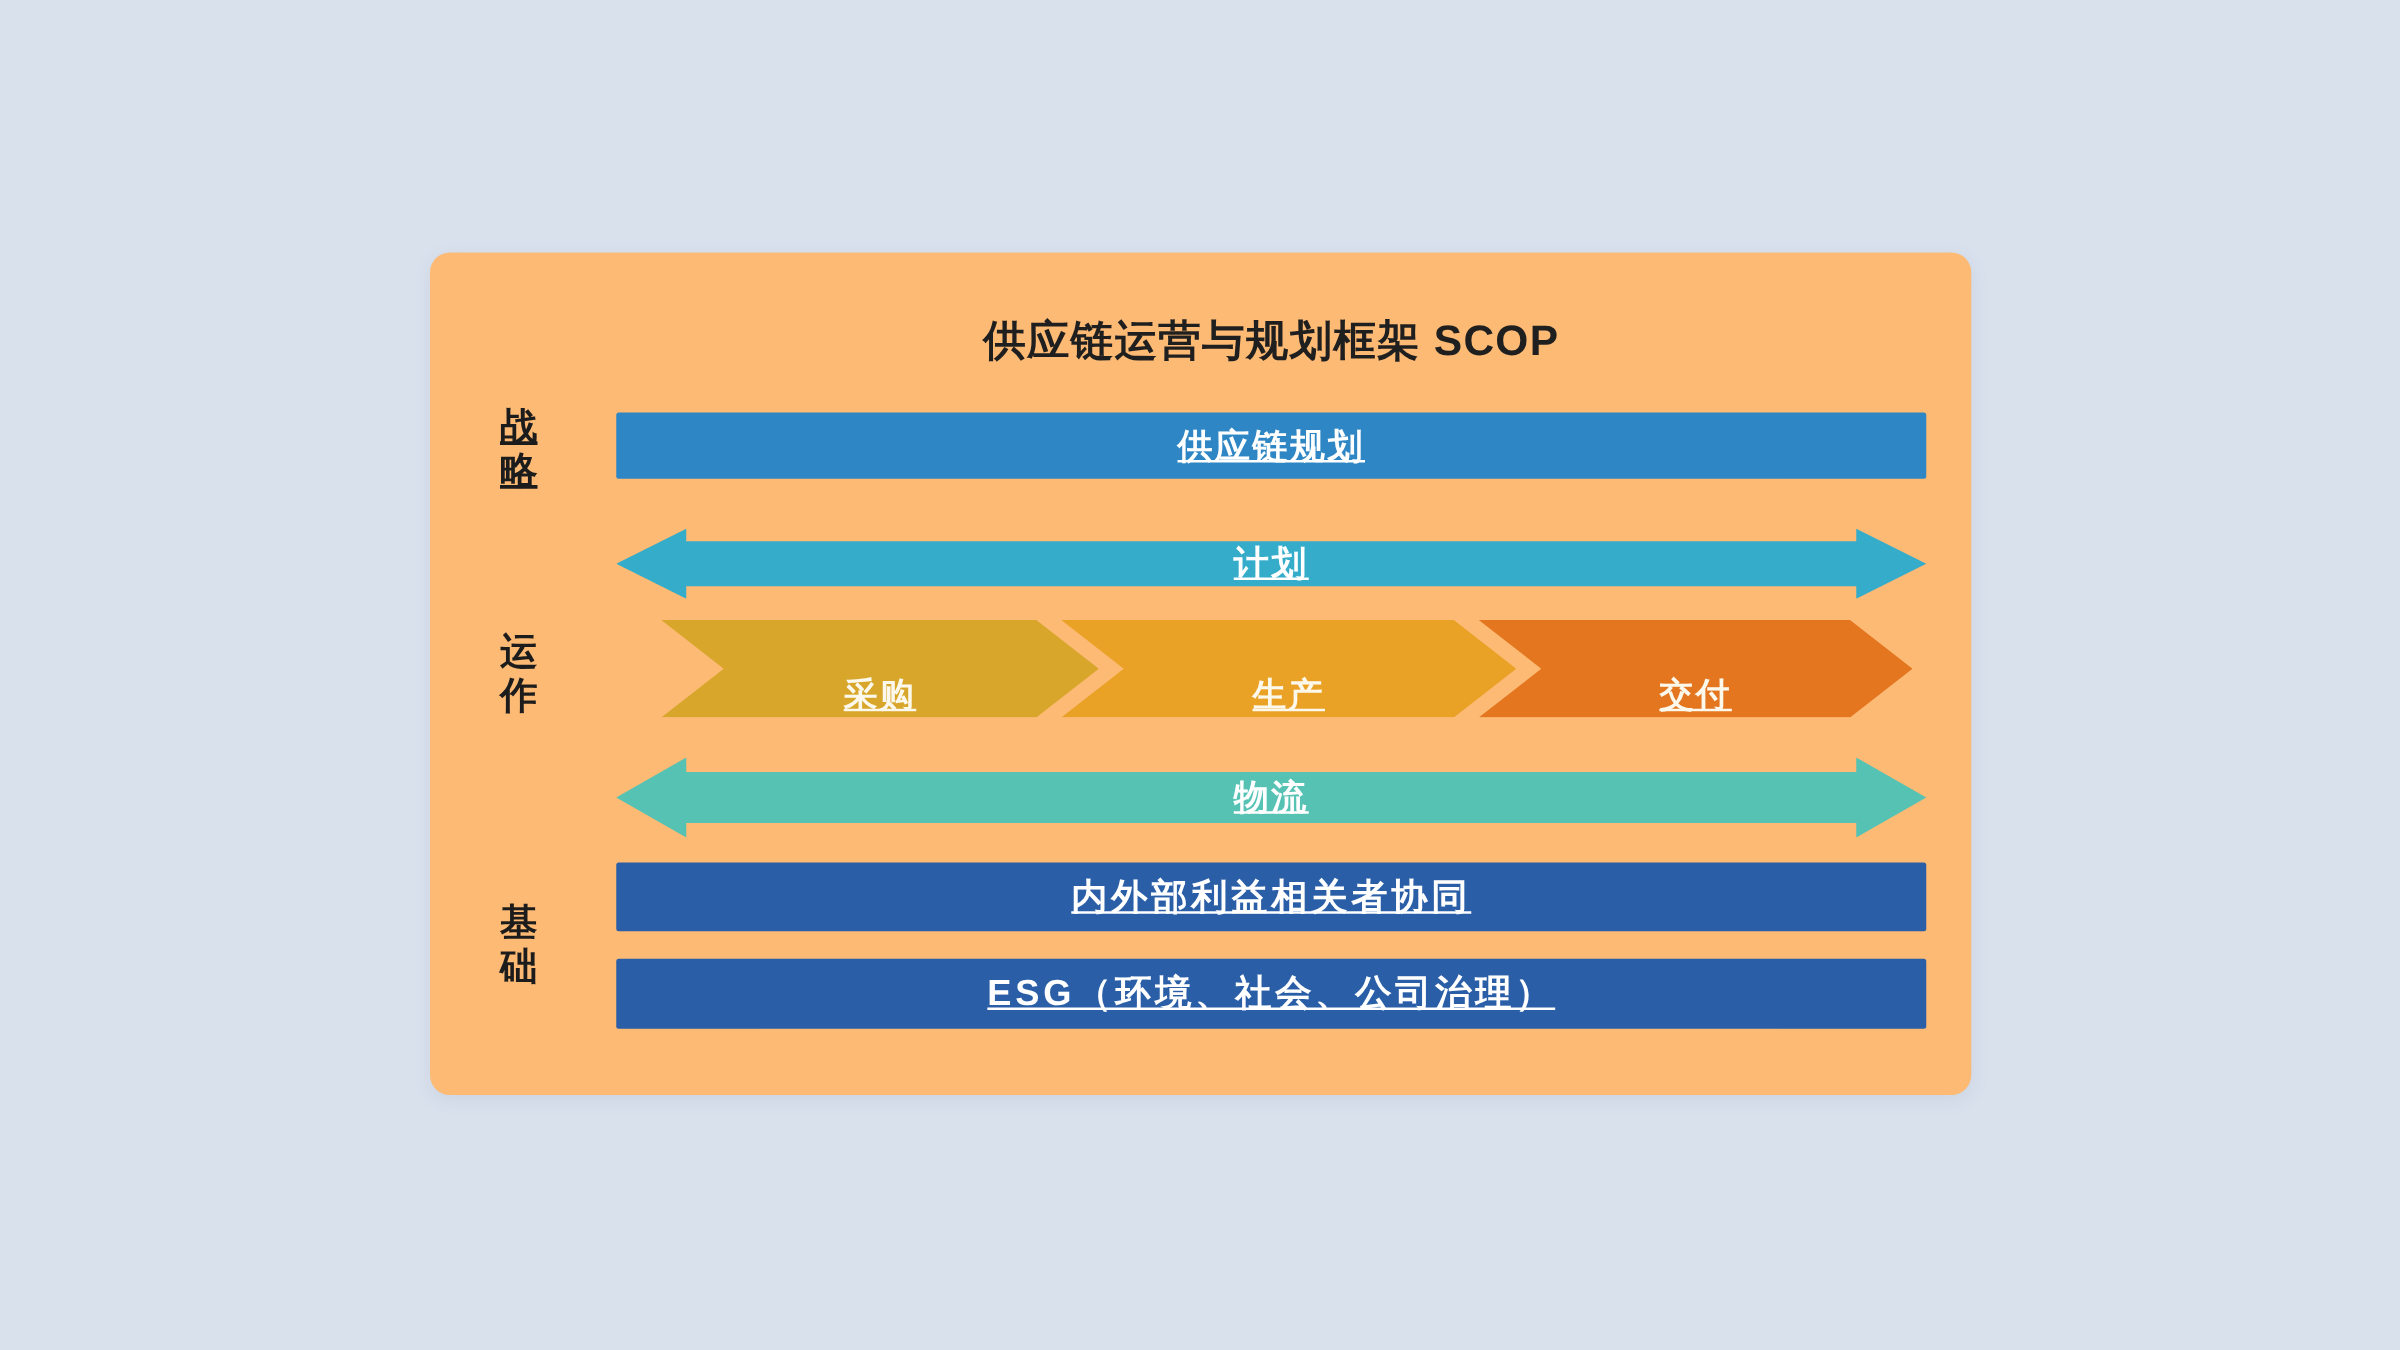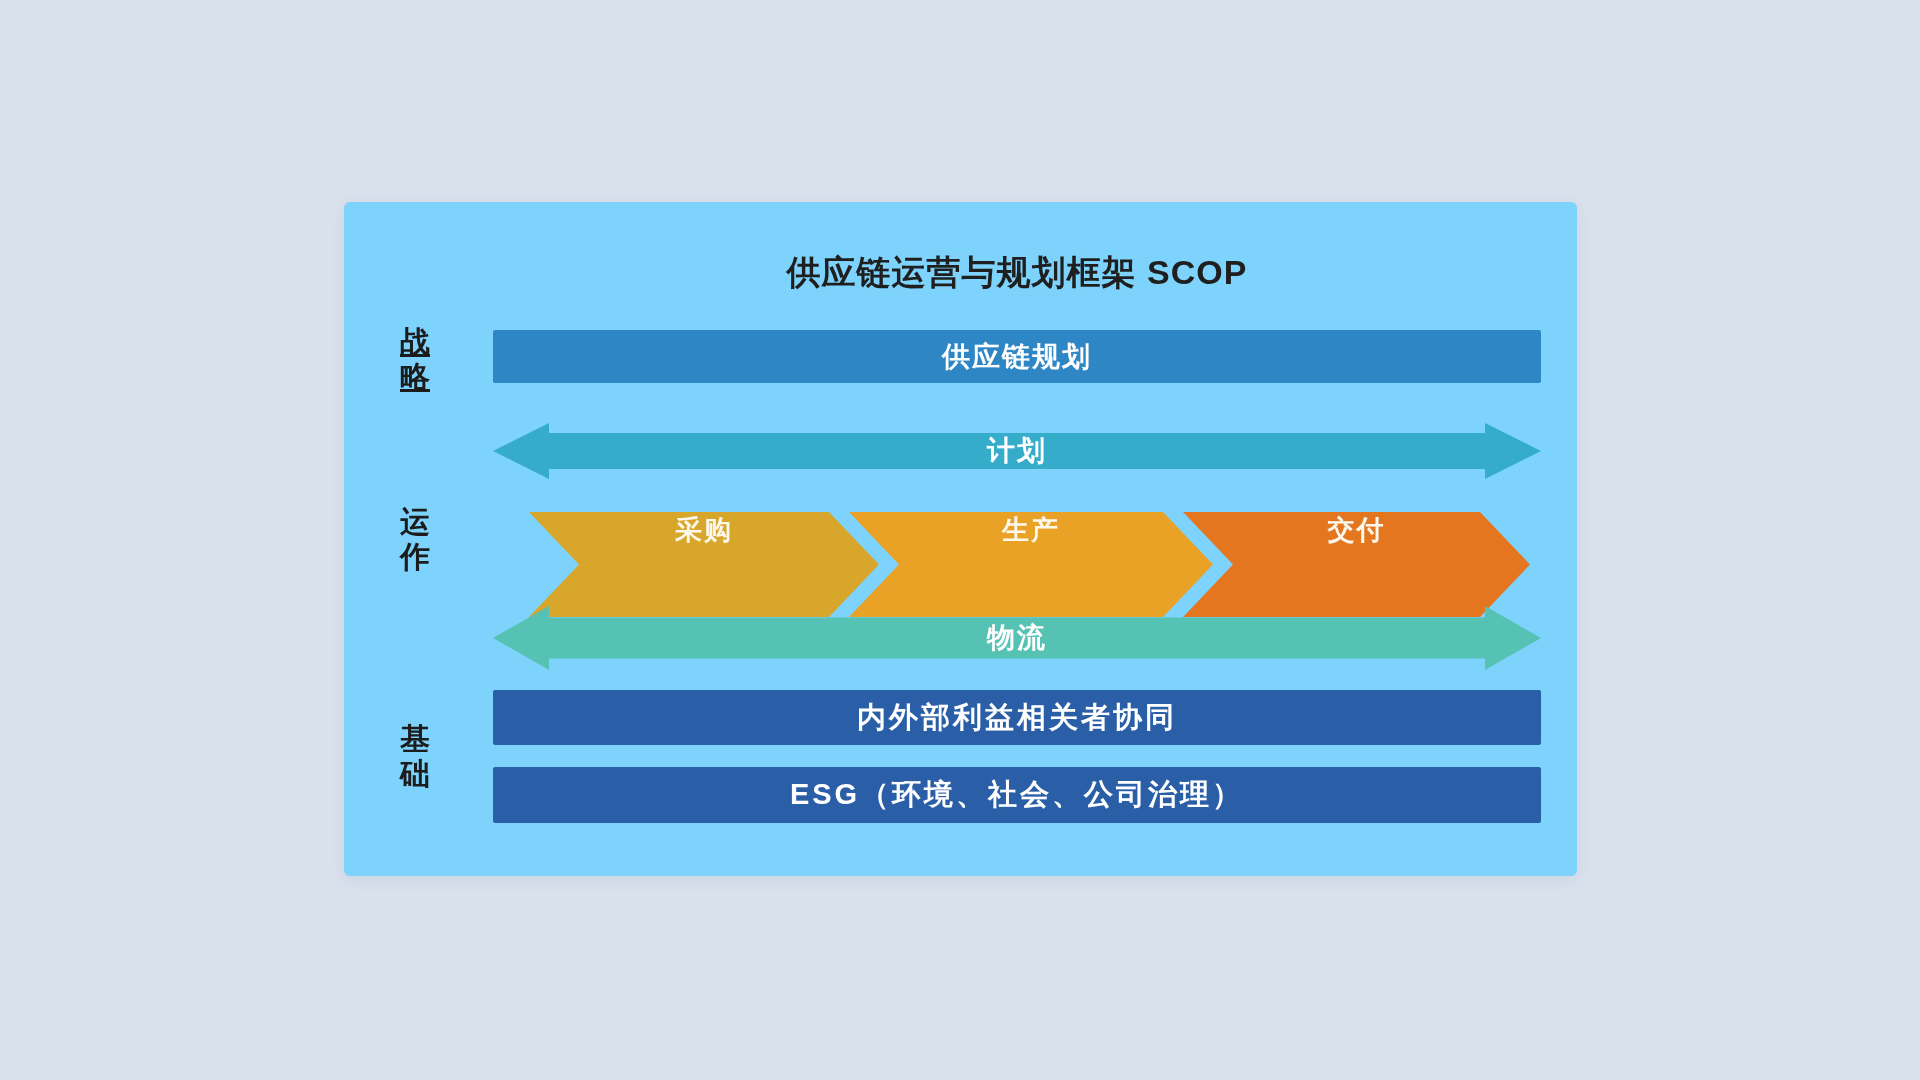--- a/index.html
+++ b/index.html
@@ -16,22 +16,22 @@
     width: 1920px;
     height: 1080px;
     background: #d9e1ed;
   }
   .card {
     position: absolute;
     left: 344px;
     top: 202px;
     width: 1233px;
     height: 674px;
-    background: #7dd3fc;
-    border-radius: 6px;
+    background: #fdba74;
+    border-radius: 16px;
     box-shadow: 0 4px 14px rgba(90,110,140,0.10);
   }
   .diagram-title {
     position: absolute;
     left: 149px;
     top: 48px;
     width: 1048px;
     text-align: center;
     font-size: 34px;
     font-weight: bold;
@@ -68,20 +68,21 @@
     width: 1048px;
     display: flex;
     align-items: center;
     justify-content: center;
     color: #ffffff;
   }
   .band-text {
     font-size: 28px;
     font-weight: bold;
     letter-spacing: 2px;
+    text-decoration: underline;
   }
   .planning-bar {
     top: 128px;
     height: 53px;
     background: #2e86c4;
     border-radius: 2px;
   }
   .double-arrow {
     clip-path: polygon(
       0 50%, 56px 0, 56px 18%,
@@ -103,24 +104,24 @@
   }
   .chevron-row {
     position: absolute;
     top: 294px;
     left: 0;
     width: 1048px;
     height: 89px;
   }
   .chevron {
     position: absolute;
-    top: 16px;
-    height: 105px;
+    top: 0;
+    height: 78px;
     display: flex;
-    align-items: flex-start;
+    align-items: flex-end;
     justify-content: center;
     clip-path: polygon(0 0, calc(100% - 50px) 0, 100% 50%,
                        calc(100% - 50px) 100%, 0 100%, 50px 50%);
     color: #fcf8ec;
   }
   .chevron .band-text { font-size: 27px; }
   .chev-procurement { left: 36px;  width: 350px; background: #d7a62a; }
   .chev-production  { left: 356px; width: 364px; background: #e9a126; }
   .chev-delivery    { left: 690px; width: 347px; background: #e3761f; }
 

